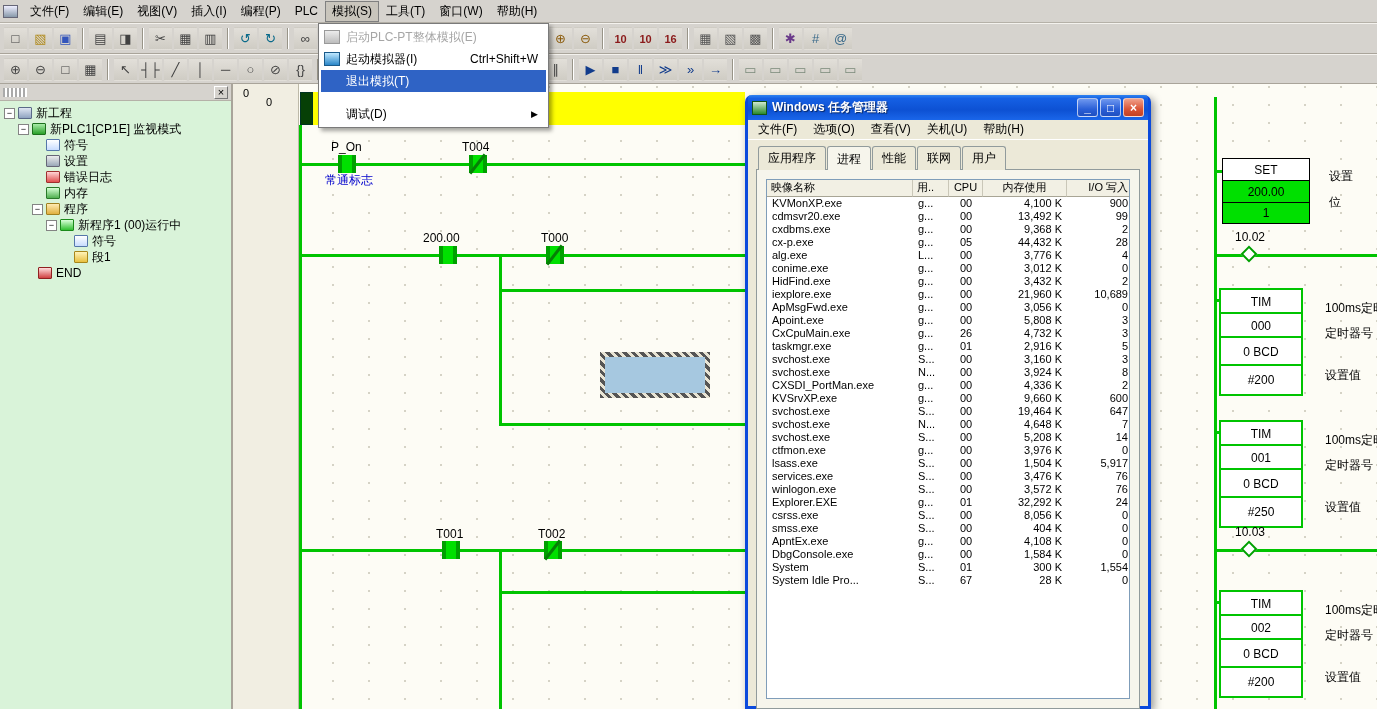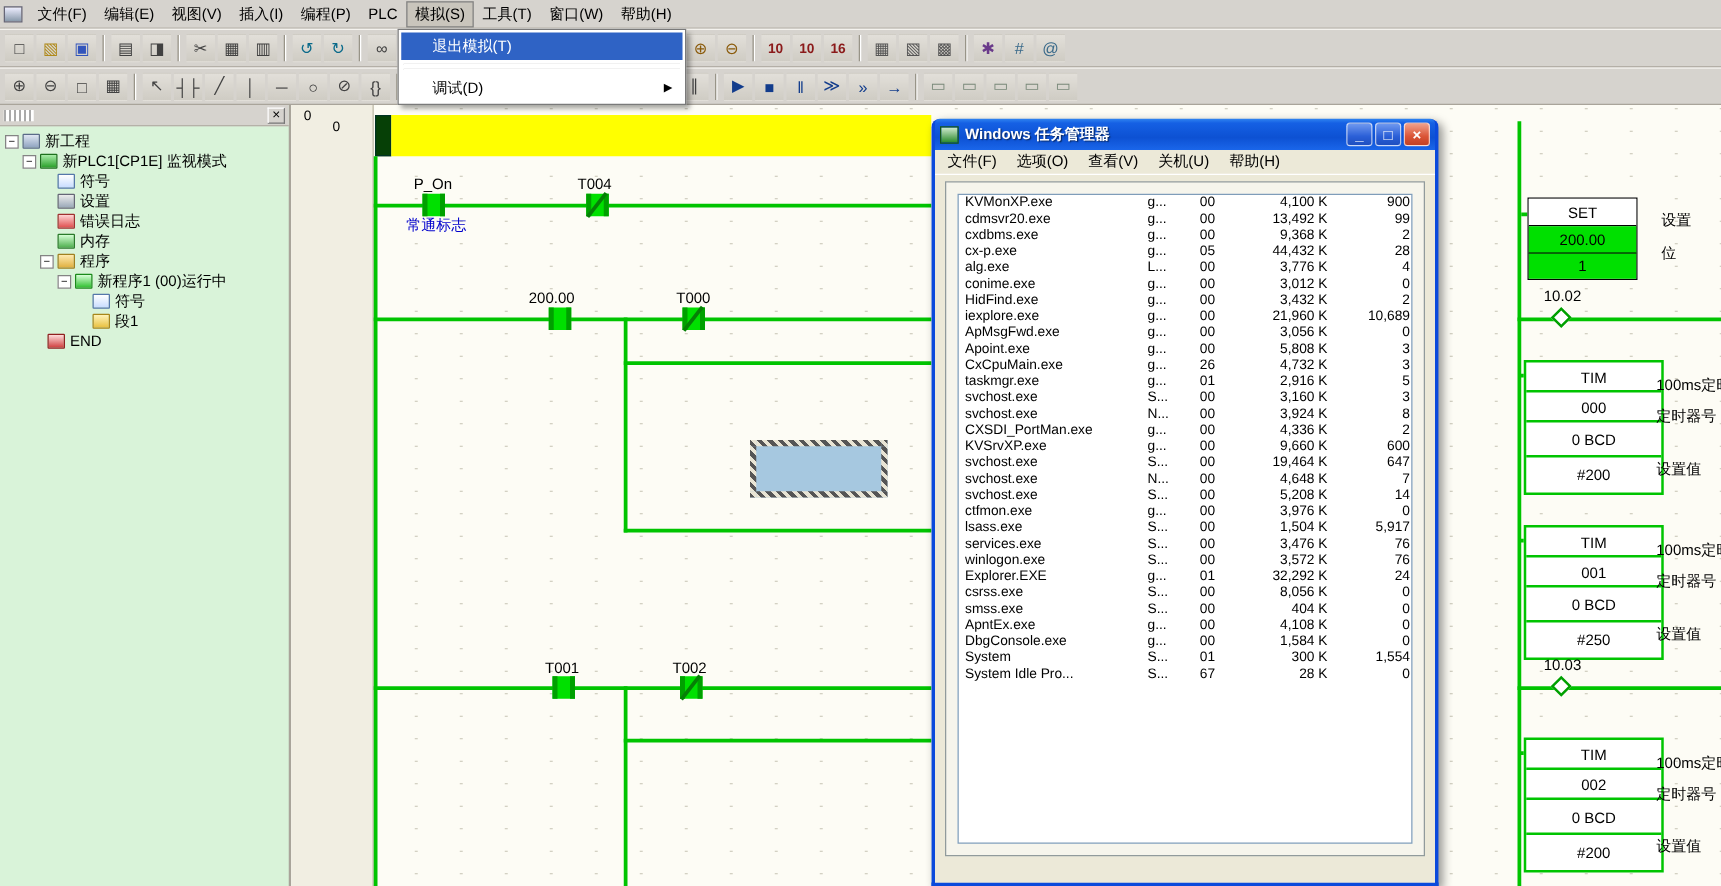--- a/index.html
+++ b/index.html
@@ -50,21 +50,21 @@
   .contact.nc::after { content: ""; position: absolute; left: 3px; top: -3px; width: 3px; height: 24px; background: #067f06; transform: rotate(38deg); }
   .lad-label { position: absolute; font-size: 12px; white-space: nowrap; }
   .lad-comment { position: absolute; font-size: 12px; color: #0000cc; white-space: nowrap; }
   .lad-rlabel { position: absolute; font-size: 12px; white-space: nowrap; width: 52px; overflow: hidden; }
   .hatchbox { position: absolute; background: #a6c8e0; border: 5px solid; border-image: repeating-linear-gradient(45deg,#555 0 3px,#e8e4d4 3px 6px) 5; }
   .odiamond { position: absolute; width: 12px; height: 12px; border: 2px solid #00a000; background: #fff; transform: rotate(45deg); }
   .setblock { position: absolute; width: 88px; border: 1px solid #000; background: #fff; text-align: center; font-size: 12px; }
   .set-op { height: 22px; line-height: 22px; border-bottom: 1px solid #000; background: #fff; }
   .set-operand { height: 22px; line-height: 22px; border-bottom: 1px solid #000; background: #00e000; }
   .set-value { height: 20px; line-height: 20px; background: #00e000; }
-  .timblock { position: absolute; width: 112px; border: 2px solid #00c400; background: #fff; text-align: center; font-size: 12px; }
+  .timblock { position: absolute; width: 84px; border: 2px solid #00c400; background: #fff; text-align: center; font-size: 12px; }
   .trow { height: 24px; line-height: 24px; border-bottom: 2px solid #00c400; }
   .trow3 { height: 28px; line-height: 28px; }
   .trow4 { height: 28px; line-height: 28px; border-bottom: none; }
 
   
   #simmenu { position: absolute; left: 318px; top: 23px; width: 231px; background: #ffffff; border: 1px solid #7a7a7a; box-shadow: 3px 3px 4px rgba(0,0,0,.35); z-index: 60; padding: 2px; }
   .menu-item { display: flex; align-items: center; height: 22px; padding-right: 8px; cursor: default; }
   .menu-hi { background: #2f63c5; color: #fff; }
   .menu-dis { color: #a6a6a6; }
   .menu-ico { width: 16px; height: 14px; flex: 0 0 16px; margin: 0 6px 0 3px; }
@@ -348,20 +348,29 @@
       <div class="trow">002</div>
       <div class="trow trow3">0 BCD</div>
       <div class="trow trow4">#200</div>
     </div>
     <span class="lad-rlabel" style="left:1092px;top:518px">100ms定时</span>
     <span class="lad-rlabel" style="left:1092px;top:543px">定时器号</span>
     <span class="lad-rlabel" style="left:1092px;top:585px">设置值</span>
   </div>
 
   <div id="simmenu">
+      <div class="menu-item menu-dis">
+        <span class="menu-ico sim-batch-icon"></span>
+        <span class="menu-lbl">启动PLC-PT整体模拟(E)</span>
+      </div>
+      <div class="menu-item">
+        <span class="menu-ico simulator-icon"></span>
+        <span class="menu-lbl">起动模拟器(I)</span>
+        <span class="menu-sc">Ctrl+Shift+W</span>
+      </div>
       <div class="menu-item menu-hi">
         <span class="menu-ico"></span>
         <span class="menu-lbl">退出模拟(T)</span>
       </div>
       <div class="menu-sep"></div>
       <div class="menu-sep"></div>
       <div class="menu-item">
         <span class="menu-ico"></span>
         <span class="menu-lbl">调试(D)</span>
         <span class="menu-arrow">▶</span>
@@ -377,22 +386,36 @@
       <span class="tm-btn cl">×</span>
     </div>
     <div class="tm-menu">
         <div class="tmm-item">文件(F)</div>
         <div class="tmm-item">选项(O)</div>
         <div class="tmm-item">查看(V)</div>
         <div class="tmm-item">关机(U)</div>
         <div class="tmm-item">帮助(H)</div>
       </div>
     <div class="tm-body">
+      <div class="tm-tabs">
+          <div class="tm-tab">应用程序</div>
+          <div class="tm-tab tm-tab-active">进程</div>
+          <div class="tm-tab">性能</div>
+          <div class="tm-tab">联网</div>
+          <div class="tm-tab">用户</div>
+        </div>
       <div class="tm-panel">
         <div class="tm-table">
+          <div class="tm-thead">
+              <div class="th th-0">映像名称</div>
+              <div class="th th-1">用..</div>
+              <div class="th th-2">CPU</div>
+              <div class="th th-3">内存使用</div>
+              <div class="th th-4">I/O 写入</div>
+            </div>
           <div class="tm-rows">
               <div class="tm-row">
                 <div class="td td-0">KVMonXP.exe</div>
                 <div class="td td-1">g...</div>
                 <div class="td td-2">00</div>
                 <div class="td td-3">4,100 K</div>
                 <div class="td td-4">900</div>
               </div>
               <div class="tm-row">
                 <div class="td td-0">cdmsvr20.exe</div>

